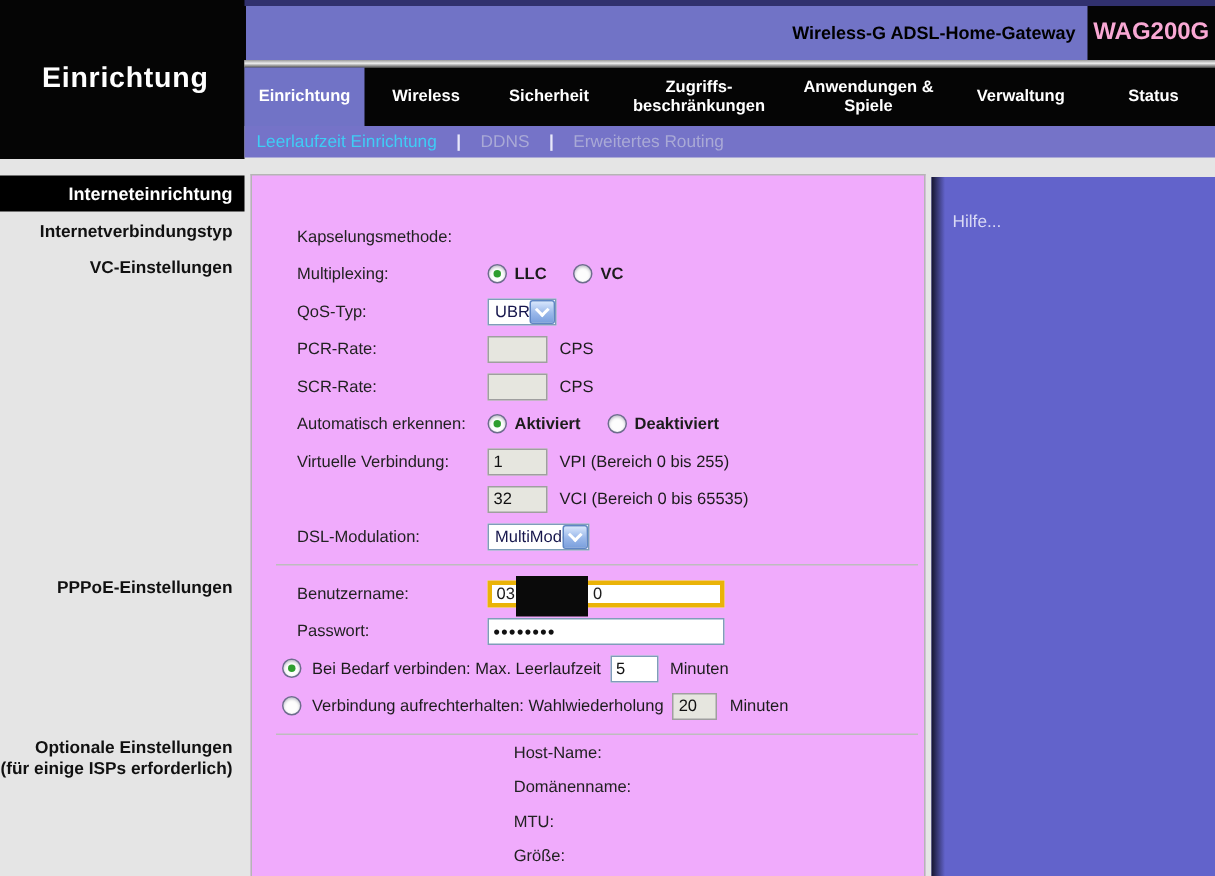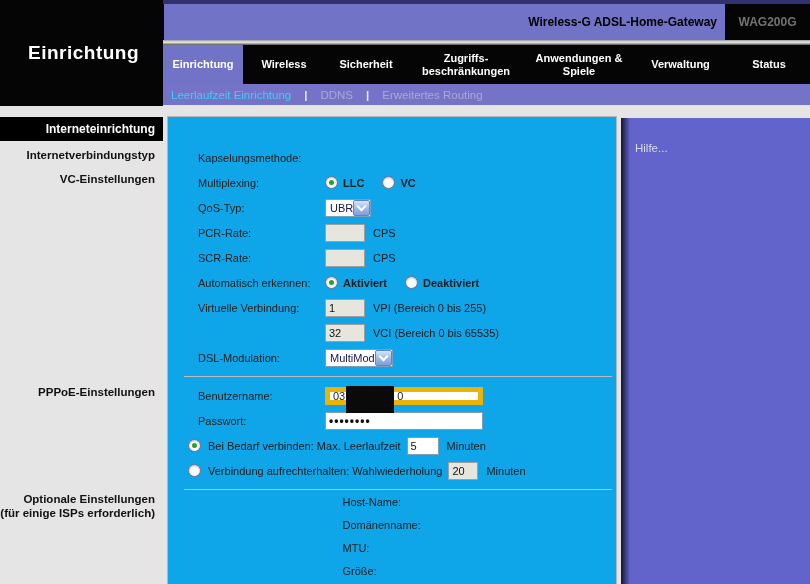--- a/index.html
+++ b/index.html
@@ -15,21 +15,21 @@
   .top-strip { position:absolute; left:0; top:0; width:810px; height:4px; background:#000; }
   .top-strip .inner { position:absolute; left:24px; right:0; top:0; bottom:0; background:#31316e; }
   .banner { position:absolute; left:0; top:4px; width:810px; height:36px; background:#050505; }
   .banner-purple {
     position:absolute; left:164px; top:0; width:561px; height:36px;
     background:#7173c6; color:#000000; font-weight:bold; font-size:12px;
     text-align:right; line-height:36px; padding-right:8px;
   }
   .banner-model {
     position:absolute; left:725px; top:0; width:85px; height:36px;
-    color:#737373; font-weight:bold; font-size:12px; text-align:center; line-height:36px;
+    color:#f9a8d4; font-weight:bold; font-size:16px; text-align:center; line-height:36px;
   }
   .logo-block { position:absolute; left:0; top:0; width:163px; height:106px; background:#050505; }
   .logo-title { position:absolute; left:28px; top:42px; color:#fff; font-size:19px; font-weight:bold; letter-spacing:0.5px; }
   .silver-line {
     position:absolute; left:163px; top:40px; width:647px; height:5px;
     background:linear-gradient(180deg,#9a9a9a 0%,#ececec 45%,#555 100%);
   }
   
   .nav { position:absolute; left:163px; top:45px; width:647px; height:39px; background:#050505; display:flex; }
   .tab {
@@ -53,38 +53,38 @@
     color:#fff; font-weight:bold; font-size:12px; text-align:right; line-height:24px; padding-right:8px;
   }
   .side-label {
     position:absolute; left:0; width:163px; text-align:right; padding-right:8px;
     font-weight:bold; font-size:11.5px; color:#111; line-height:14px;
   }
   .sl-0{top:148px}.sl-1{top:172px}.sl-2{top:385px}.sl-3{top:492px}
   
   .content {
     position:absolute; left:167px; top:116px; width:450px; height:468px;
-    background:#0ea5e9; border:1px solid #b5b5b5; border-bottom:none;
+    background:#f0abfc; border:1px solid #b5b5b5; border-bottom:none;
     padding:28px 2px 0 30px; overflow:hidden;
   }
   .row { display:flex; align-items:center; height:25px; }
   .row-sm { height:23px;flex-direction:column; }
   .row-radio { margin-left:-10px; height:25px; }
   .flabel { width:127px; flex:0 0 127px; color:#222; }
   .suffix { margin-left:8px; white-space:nowrap; }
   .divider { border-top:1px solid #bdbdbd; margin:6px 2px 6px -14px; }
   
   .txt {
     height:18px; border:1px solid #7f9db9; background:#fff; color:#111;
     font-family:"Liberation Sans", sans-serif; font-size:11px; padding:0 3px;
   }
   .txt.gray { background:#e6e6df; border-color:#9f9f9f; }
   .w158{width:158px}.w40{width:40px}.w32{width:32px}.w30{width:30px}.w42{width:42px}
   .fake-input {
-    position:relative; height:18px; border:5px solid #eab308; background:#fff;
+    position:relative; height:18px; border:3px solid #eab308; background:#fff;
     display:inline-flex; align-items:center; padding:0 3px; font-size:11px;
   }
   .redact { position:absolute; left:16px; top:-6px; width:48px; height:27px; background:#0a0a0a; }
   .after-redact { margin-left:52px; }
   .pw { font-weight:bold; font-size:12px; letter-spacing:1px; }
   
   .select {
     height:18px; border:1px solid #7f9db9; background:#fff; display:inline-flex;
     align-items:center; justify-content:space-between; padding-left:4px; cursor:pointer;
   }

